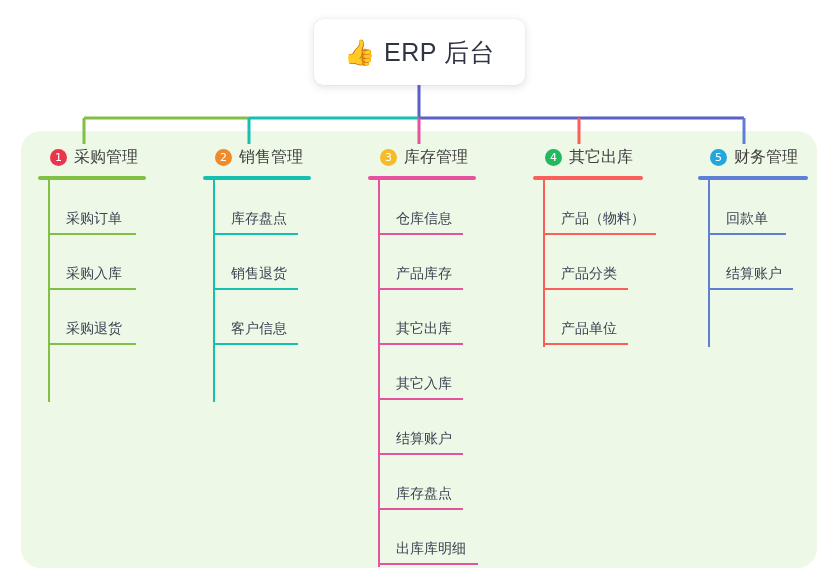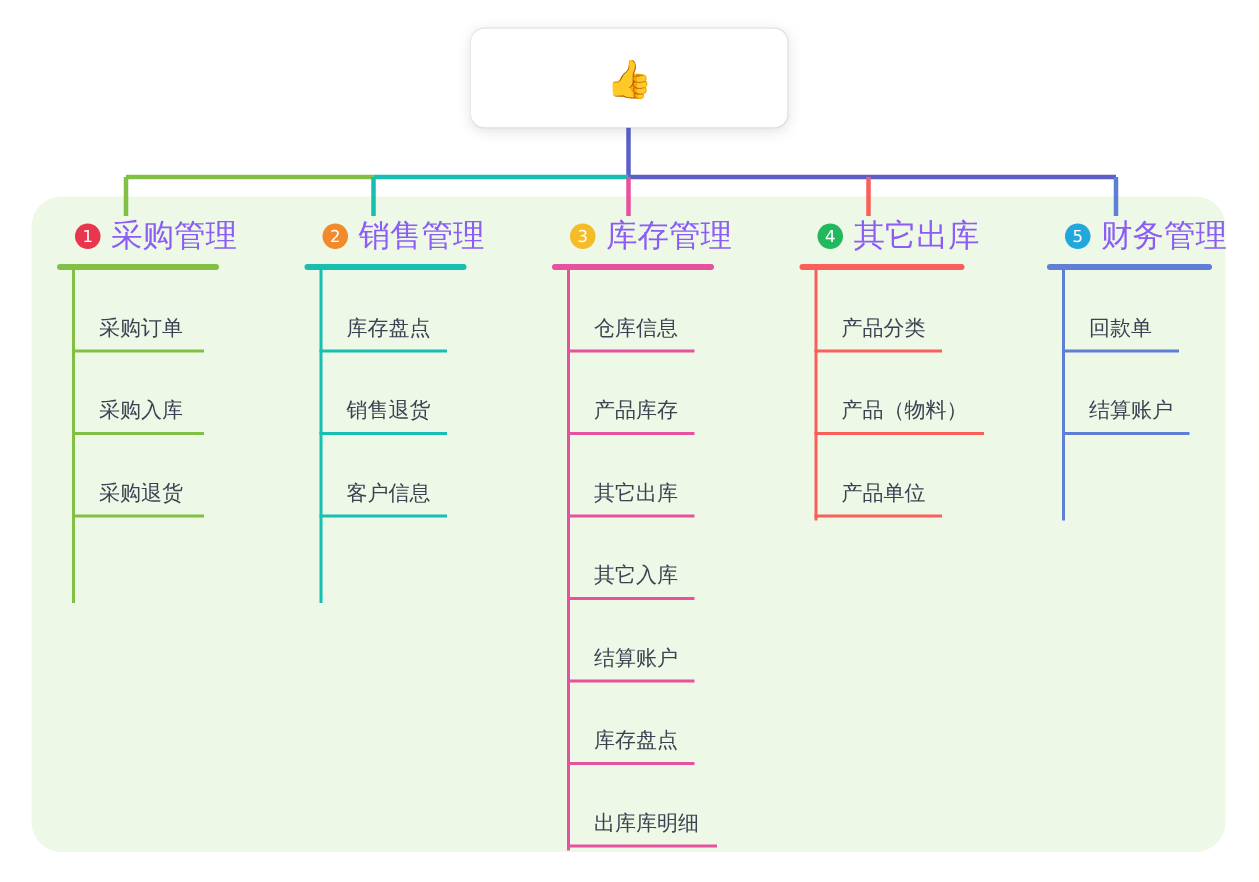--- a/index.html
+++ b/index.html
@@ -86,22 +86,22 @@
     height: 17px;
     border-radius: 50%;
     color: #ffffff;
     font-size: 11px;
     line-height: 17px;
     text-align: center;
     font-family: "DejaVu Sans", sans-serif;
     flex: none;
   }
   .col-title {
-    font-size: 21px;
-    color: #8b5cf6;
+    font-size: 16px;
+    color: #404040;
     white-space: nowrap;
   }
   .head-rule {
     height: 4px;
     border-radius: 2px;
     margin-top: 6px;
   }
 
   .items {
     position: relative;
@@ -149,20 +149,21 @@
     <line x1="419" y1="118" x2="744" y2="118" stroke="#5b5fc7" stroke-width="3"></line>
     <line x1="84" y1="118" x2="84" y2="144" stroke="#82bf45" stroke-width="3"></line>
     <line x1="249" y1="118" x2="249" y2="144" stroke="#17bfb0" stroke-width="3"></line>
     <line x1="419" y1="118" x2="419" y2="144" stroke="#e6529e" stroke-width="3"></line>
     <line x1="579" y1="118" x2="579" y2="144" stroke="#fa5f5a" stroke-width="3"></line>
     <line x1="744" y1="118" x2="744" y2="144" stroke="#5f7fd4" stroke-width="3"></line>
   </svg>
 
 <div id="root-node">
   <span class="root-emoji">👍</span>
+  <span class="root-label">ERP 后台</span>
 </div>
 
 <div id="columns-host">
     <div class="column" style="left: 38px;">
       <div class="col-head">
         <span class="badge" style="background: rgb(232, 55, 77);">1</span>
         <span class="col-title">采购管理</span>
       </div>
       <div class="head-rule" style="width: 108px; background: rgb(130, 191, 69);"></div>
       <div class="items">
@@ -243,28 +244,28 @@
     </div>
     <div class="column" style="left: 533px;">
       <div class="col-head">
         <span class="badge" style="background: rgb(34, 185, 94);">4</span>
         <span class="col-title">其它出库</span>
       </div>
       <div class="head-rule" style="width: 110px; background: rgb(250, 95, 90);"></div>
       <div class="items">
         <div class="spine" style="height: 167px; background: rgb(250, 95, 90);"></div>
         <div class="leaf">
+          <span class="leaf-label">产品（物料）</span>
+          <div class="leaf-rule" style="width: 113px; background: rgb(250, 95, 90);"></div>
+        </div>
+        <div class="leaf">
           <span class="leaf-label">产品分类</span>
           <div class="leaf-rule" style="width: 85px; background: rgb(250, 95, 90);"></div>
         </div>
         <div class="leaf">
-          <span class="leaf-label">产品（物料）</span>
-          <div class="leaf-rule" style="width: 113px; background: rgb(250, 95, 90);"></div>
-        </div>
-        <div class="leaf">
           <span class="leaf-label">产品单位</span>
           <div class="leaf-rule" style="width: 85px; background: rgb(250, 95, 90);"></div>
         </div>
       </div>
     </div>
     <div class="column" style="left: 698px;">
       <div class="col-head">
         <span class="badge" style="background: rgb(34, 167, 221);">5</span>
         <span class="col-title">财务管理</span>
       </div>

